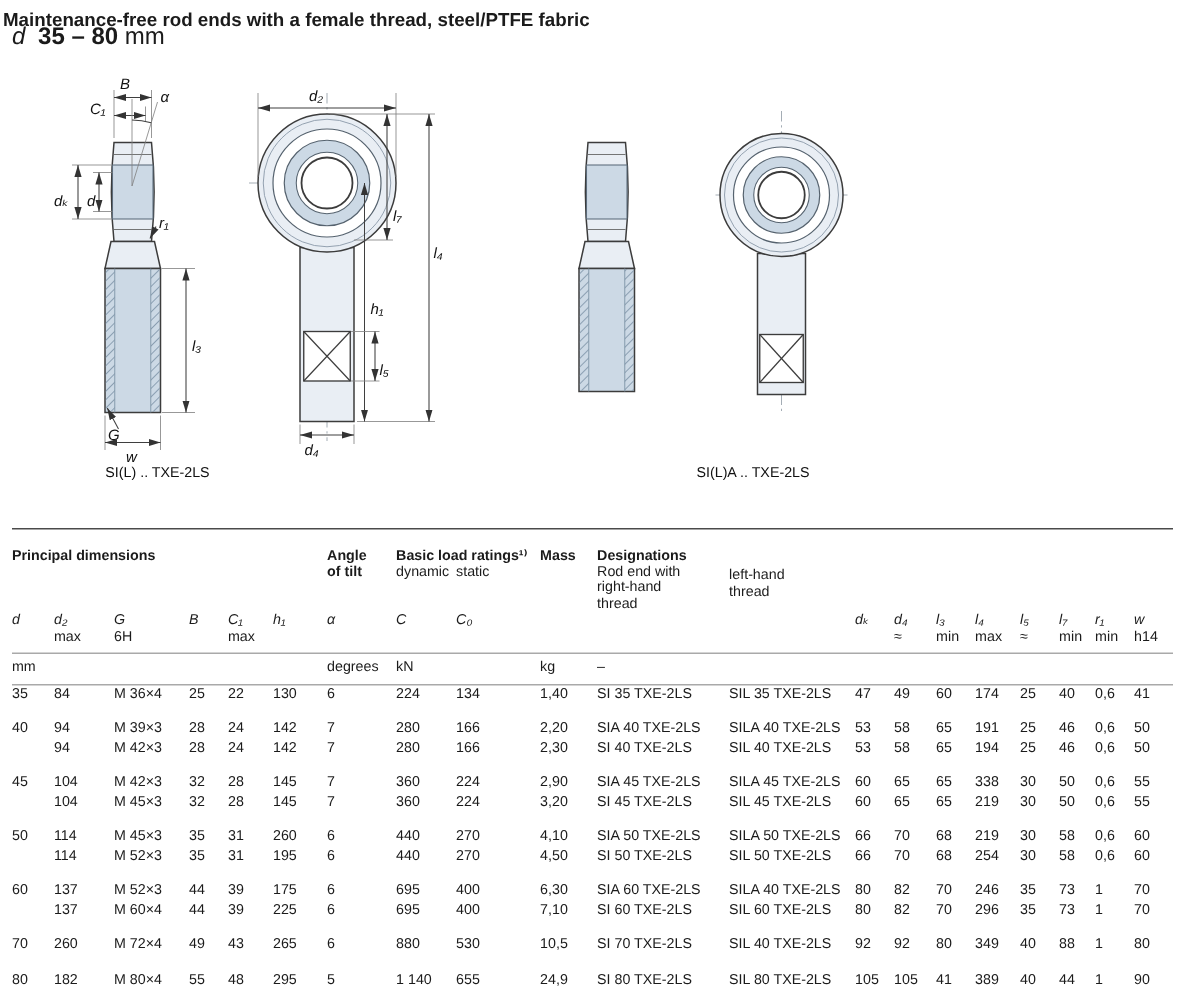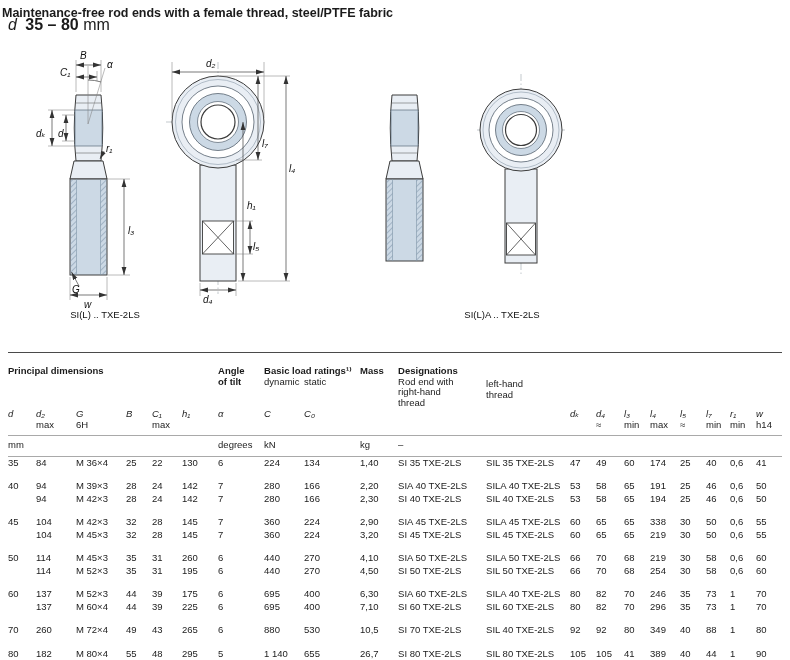--- a/index.html
+++ b/index.html
@@ -587,21 +587,21 @@
           <tr>
             <td class="bold">80</td>
             <td>182</td>
             <td>M 80×4</td>
             <td>55</td>
             <td>48</td>
             <td>295</td>
             <td>5</td>
             <td>1 140</td>
             <td>655</td>
-            <td>26,7</td>
+            <td>24,9</td>
             <td class="bold">SI 80 TXE-2LS</td>
             <td class="bold">SIL 80 TXE-2LS</td>
             <td>105</td>
             <td>105</td>
             <td>41</td>
             <td>389</td>
             <td>40</td>
             <td>44</td>
             <td>1</td>
             <td>90</td>

